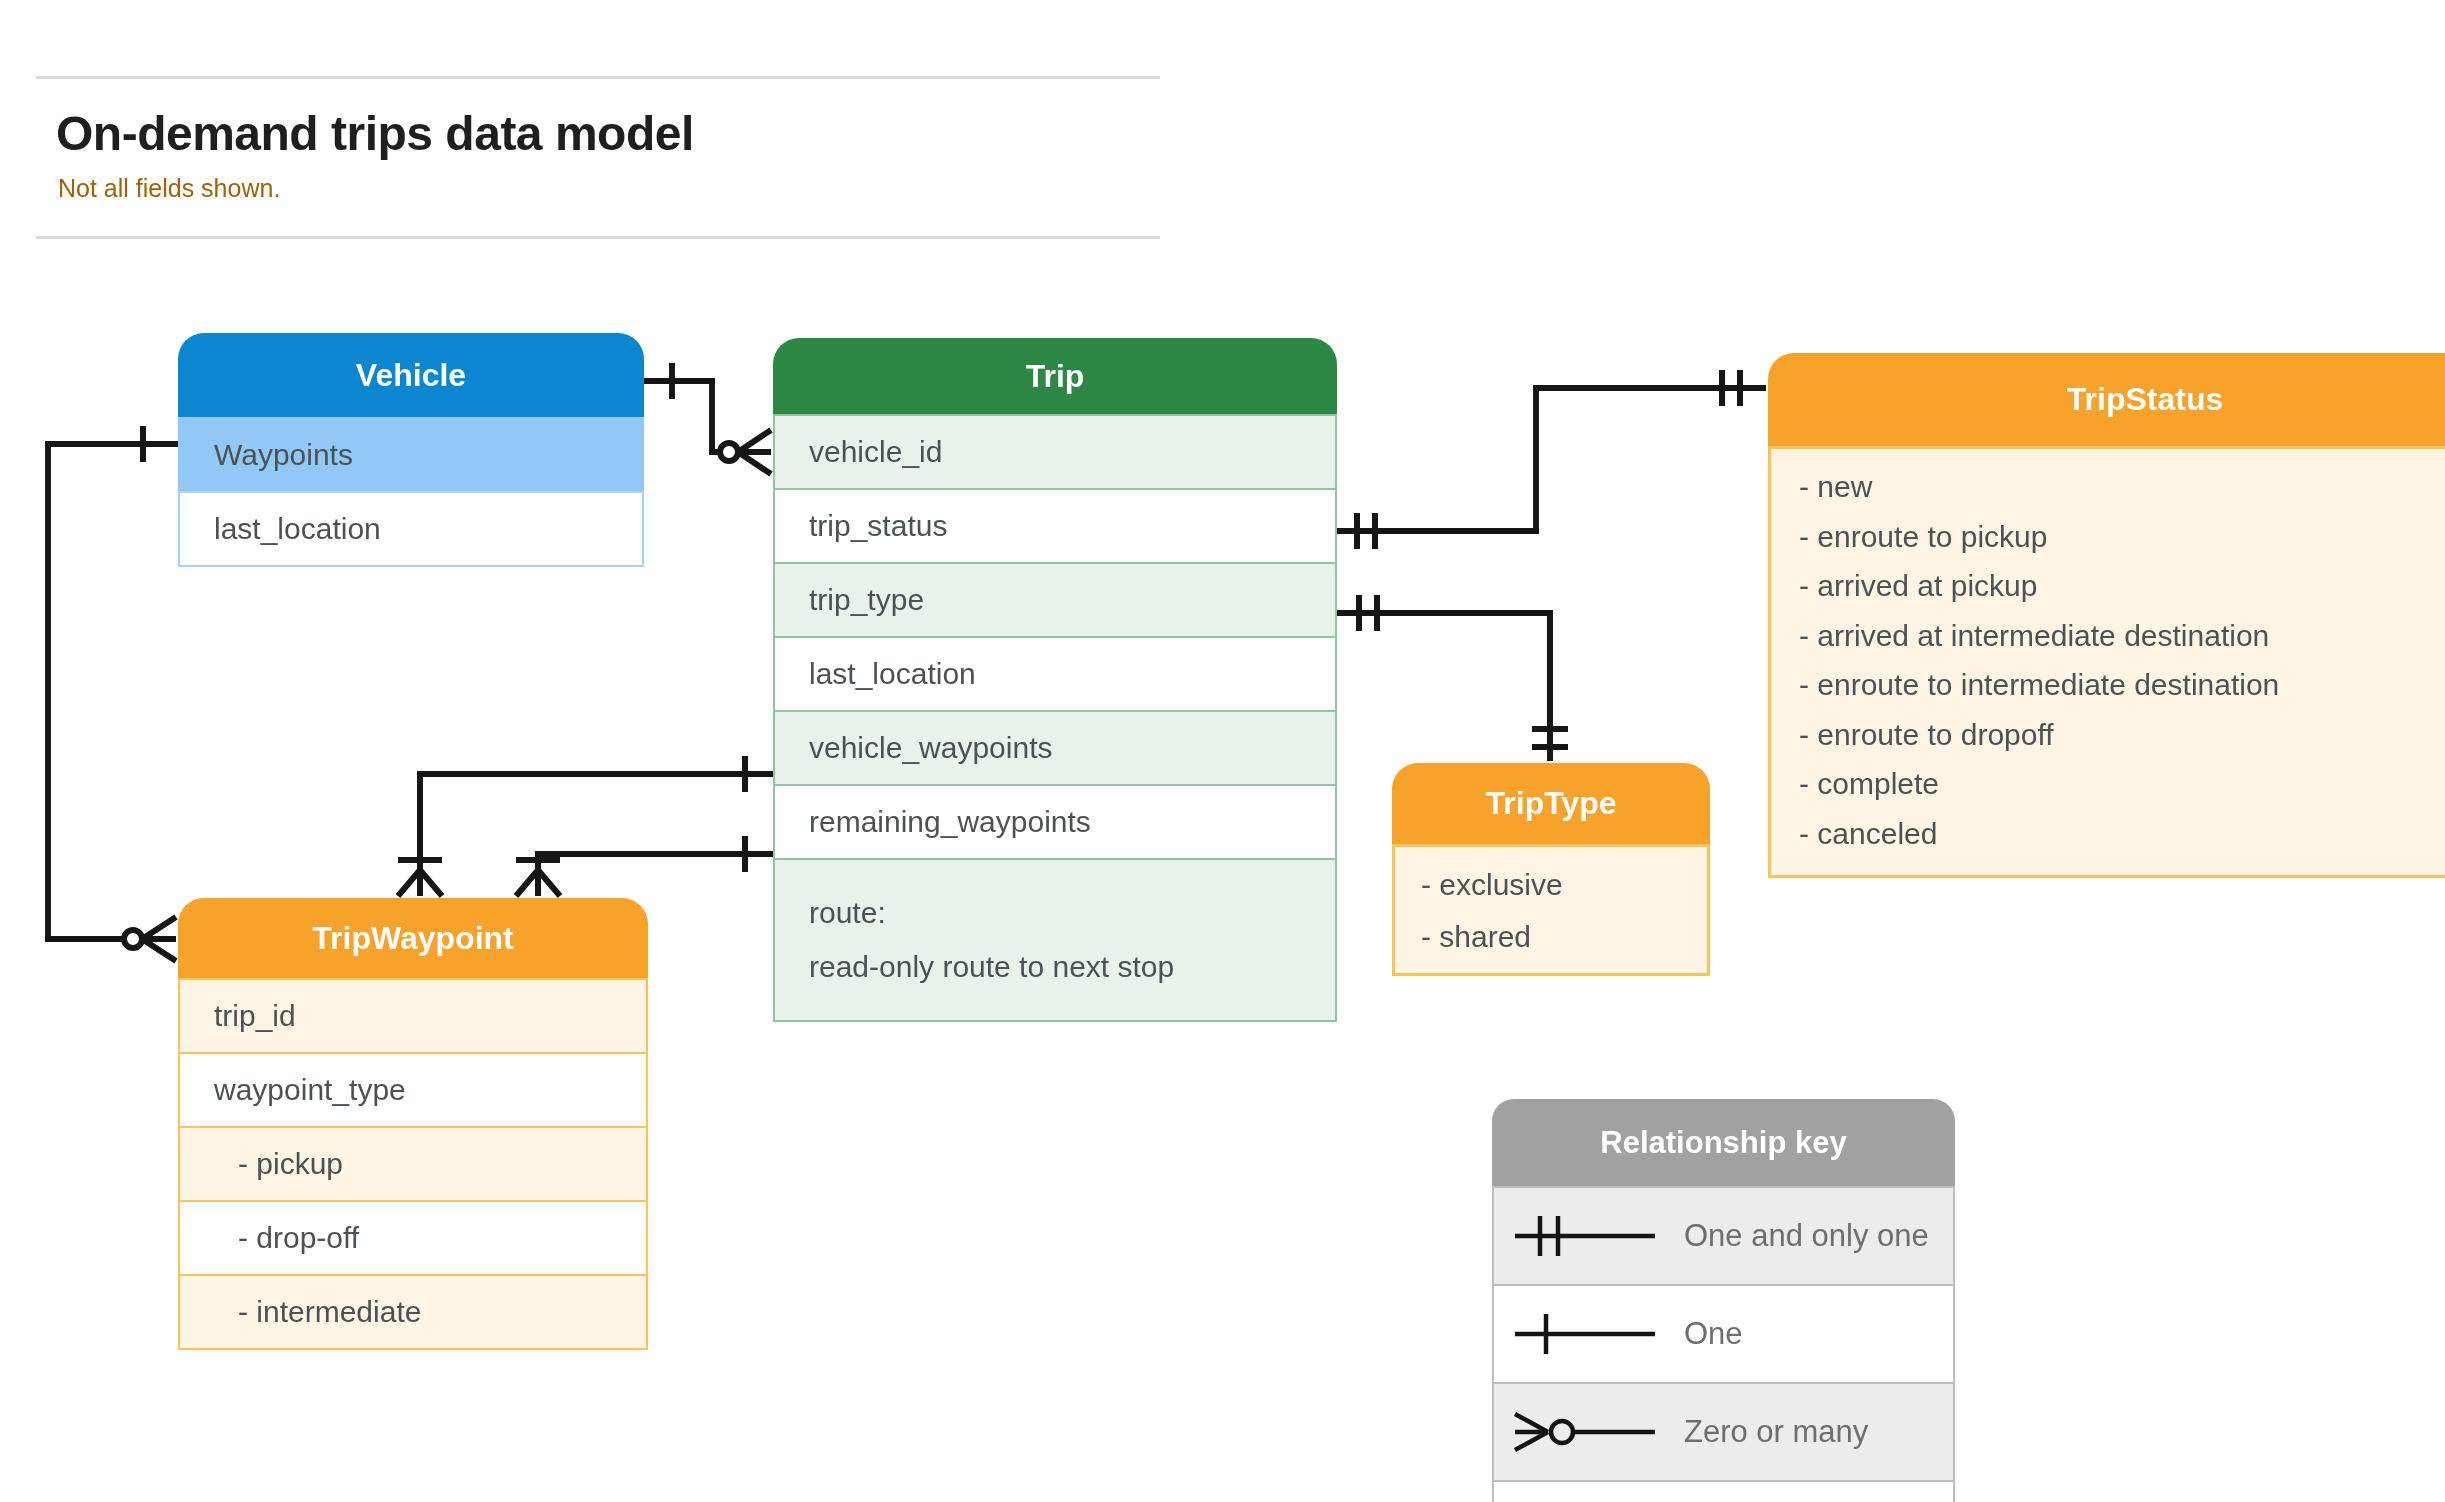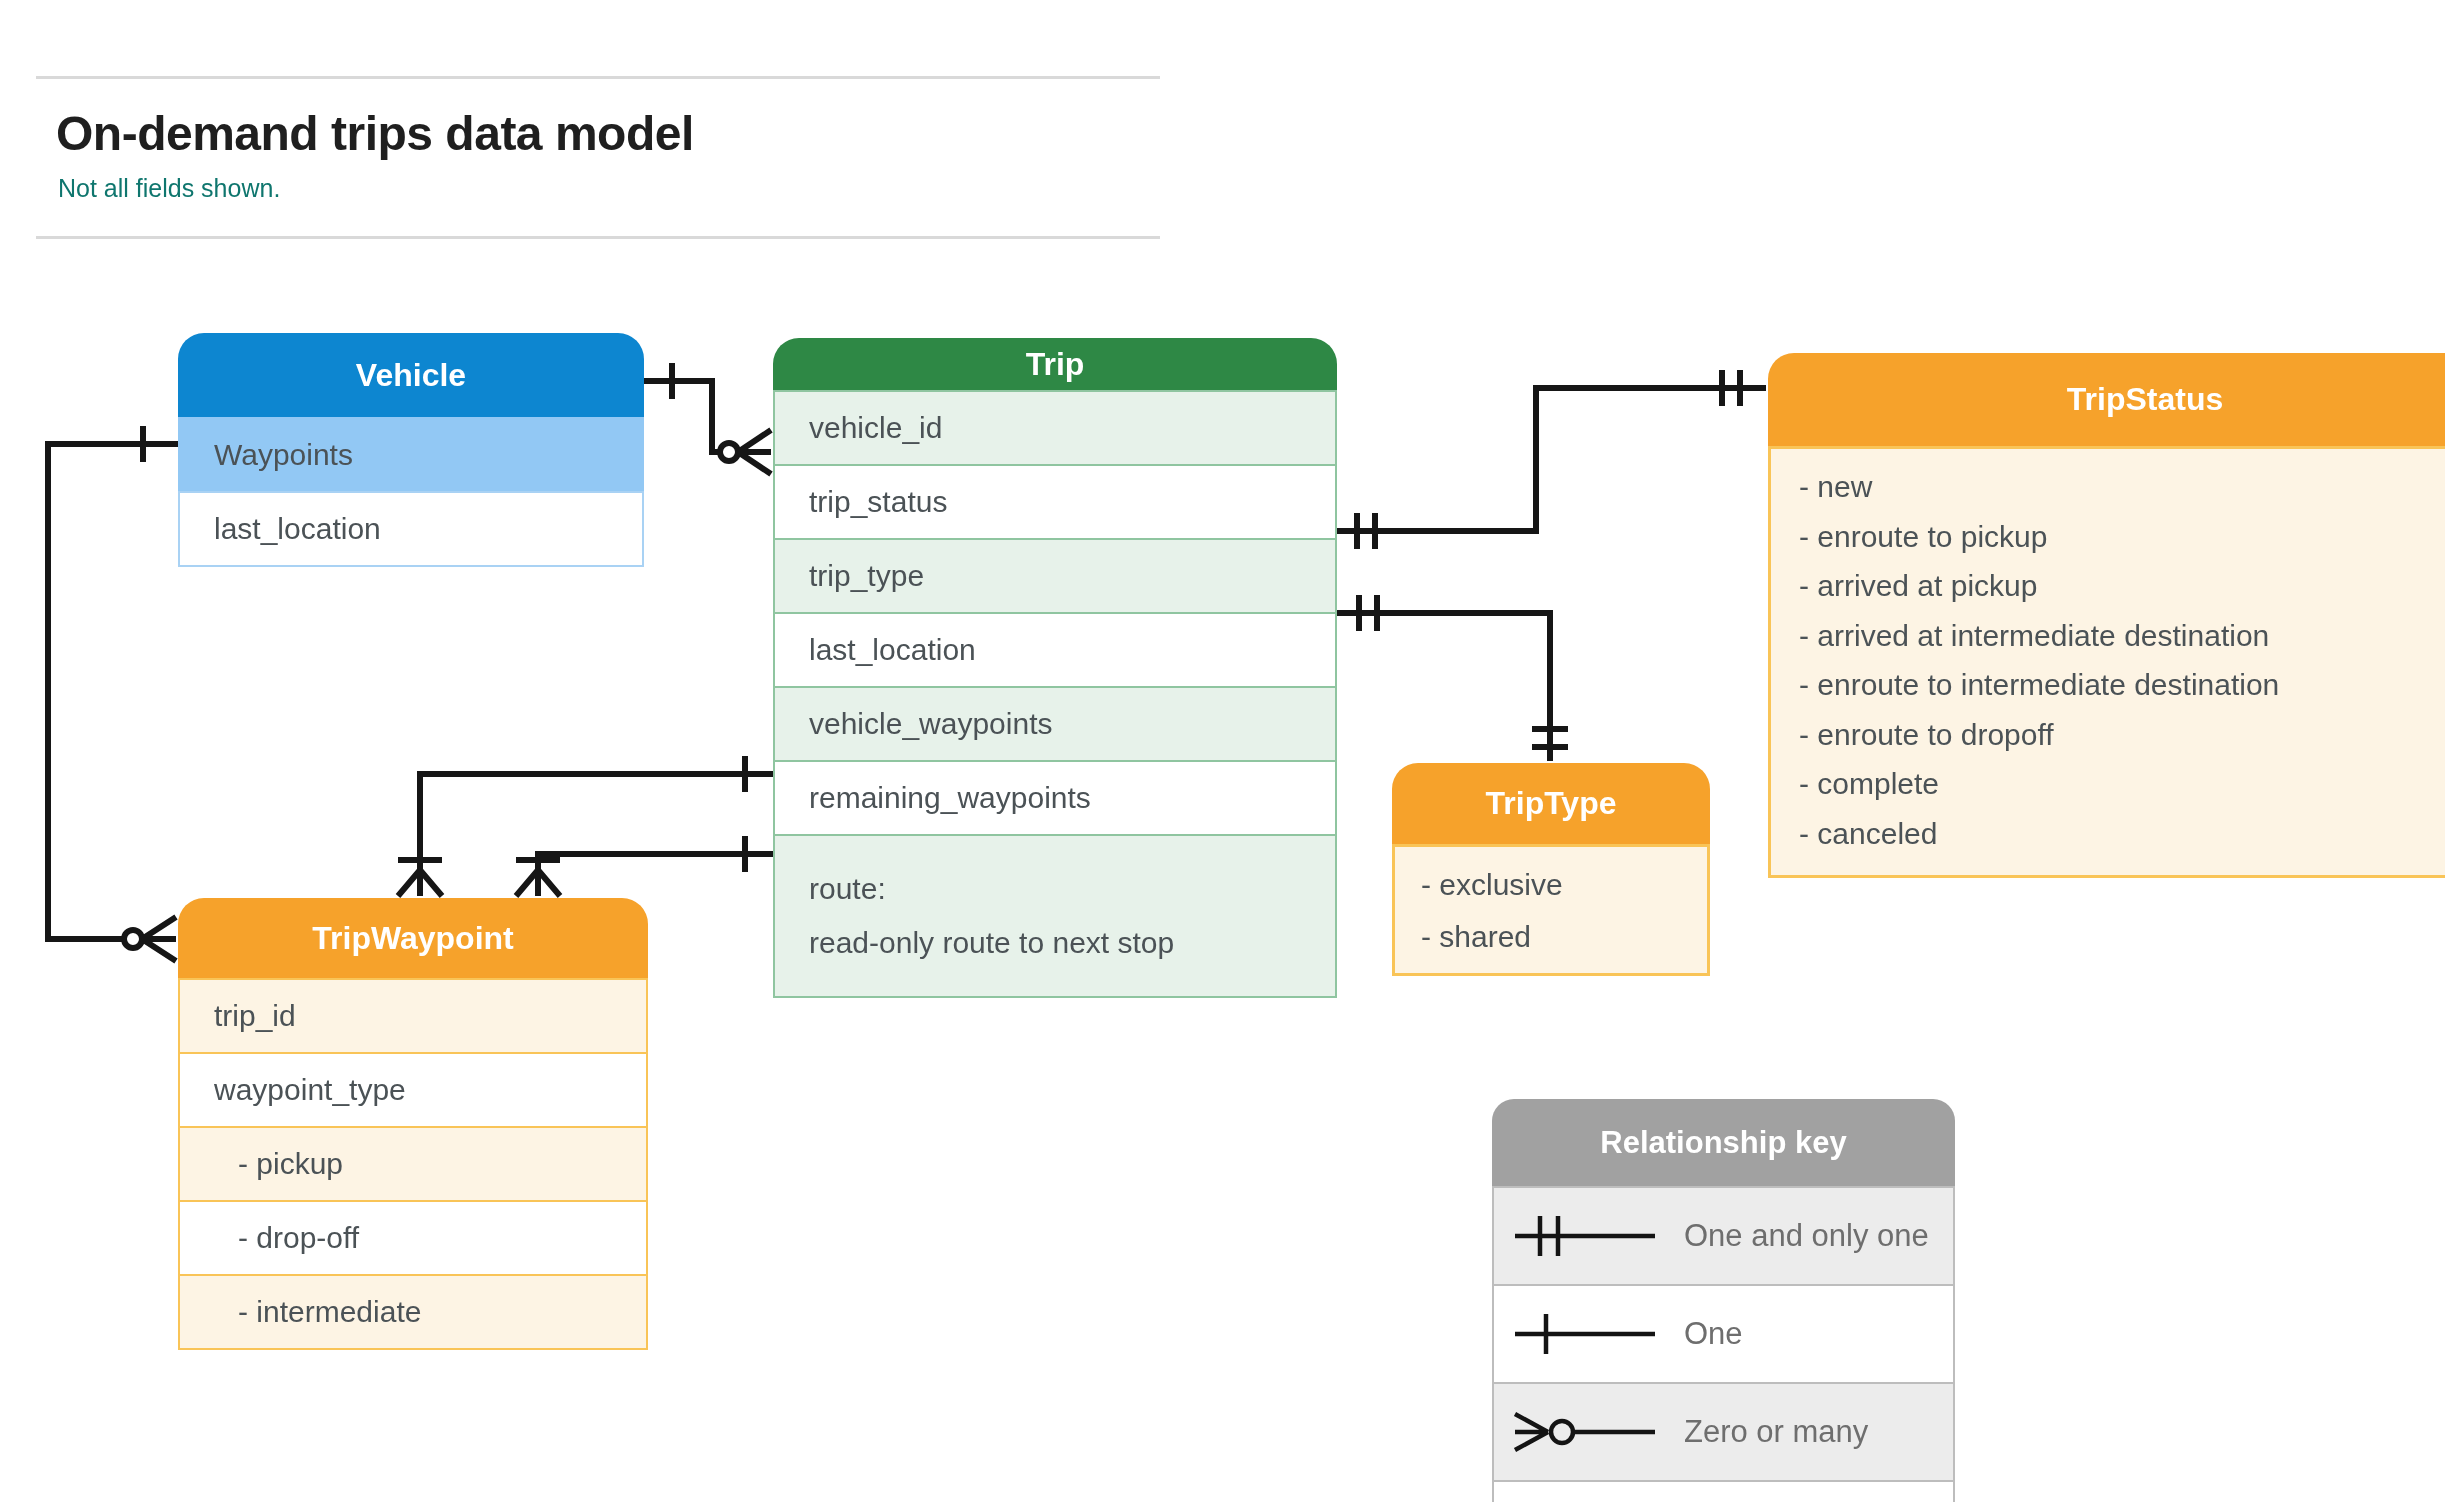--- a/index.html
+++ b/index.html
@@ -12,21 +12,21 @@
   }
   html,body{margin:0;padding:0;background:#fff;}
   .canvas{position:relative;width:2445px;height:1502px;background:#fff;overflow:hidden;
           font-family:"Liberation Sans",sans-serif;margin-top:36px;}
 
   
   .rule{position:absolute;left:36px;width:1124px;height:0;border-top:3px solid var(--rule);}
   .rule.top{top:40px;} .rule.bottom{top:200px;}
   .page-title{position:absolute;left:56px;top:70px;font-size:48px;font-weight:bold;
               color:var(--title-text);letter-spacing:-.5px;}
-  .page-subtitle{position:absolute;left:58px;top:138px;font-size:25px;color:#0f766e;}
+  .page-subtitle{position:absolute;left:58px;top:138px;font-size:25px;color:#a16207;}
 
   
   svg.wires{position:absolute;left:0;top:0;z-index:1;pointer-events:none;}
   svg.wires path{stroke:var(--connector);stroke-width:6;fill:none;}
   svg.wires circle{stroke:var(--connector);stroke-width:6;fill:#fff;}
 
   
   .entity{position:absolute;z-index:2;}
   .hdr{display:flex;align-items:center;justify-content:center;color:#fff;font-weight:bold;
        font-size:32px;border-radius:26px 26px 0 0;box-sizing:border-box;}
@@ -34,21 +34,21 @@
        padding-left:34px;box-sizing:border-box;height:76px;width:100%;margin-top:-2px;}
   .row.first{margin-top:0;}
   .row.indent{padding-left:58px;}
 
   #vehicle{left:178px;top:297px;width:466px;}
   #vehicle .hdr{height:84px;background:var(--blue-header);}
   #vehicle .row{border:2px solid var(--blue-border);}
   #vehicle .row.alt{background:var(--blue-row);border-color:var(--blue-row);}
 
   #trip{left:773px;top:302px;width:564px;}
-  #trip .hdr{height:52px;background:var(--green-header);}
+  #trip .hdr{height:76px;background:var(--green-header);}
   #trip .row{border:2px solid var(--green-border);background:#fff;}
   #trip .row.alt{background:var(--green-row);}
   #trip .row.route{height:164px;flex-direction:column;align-items:flex-start;
                    justify-content:center;line-height:54px;}
 
   #tripstatus{left:1768px;top:317px;width:754px;}
   #tripstatus .hdr{height:93px;background:var(--orange-header);}
   #tripstatus .body{background:var(--cream-row);border:3px solid var(--orange-border);
                     box-sizing:border-box;height:432px;padding:13px 0 0 28px;}
   #tripstatus .item{font-size:30px;color:var(--row-text);line-height:49.5px;}

